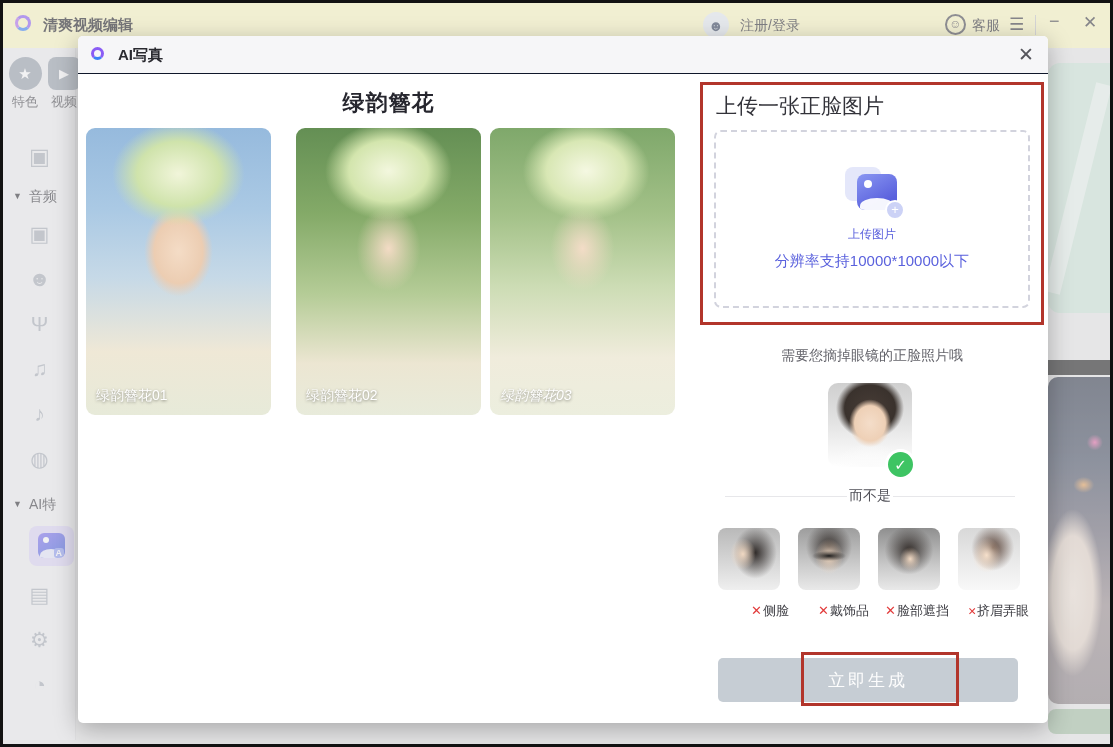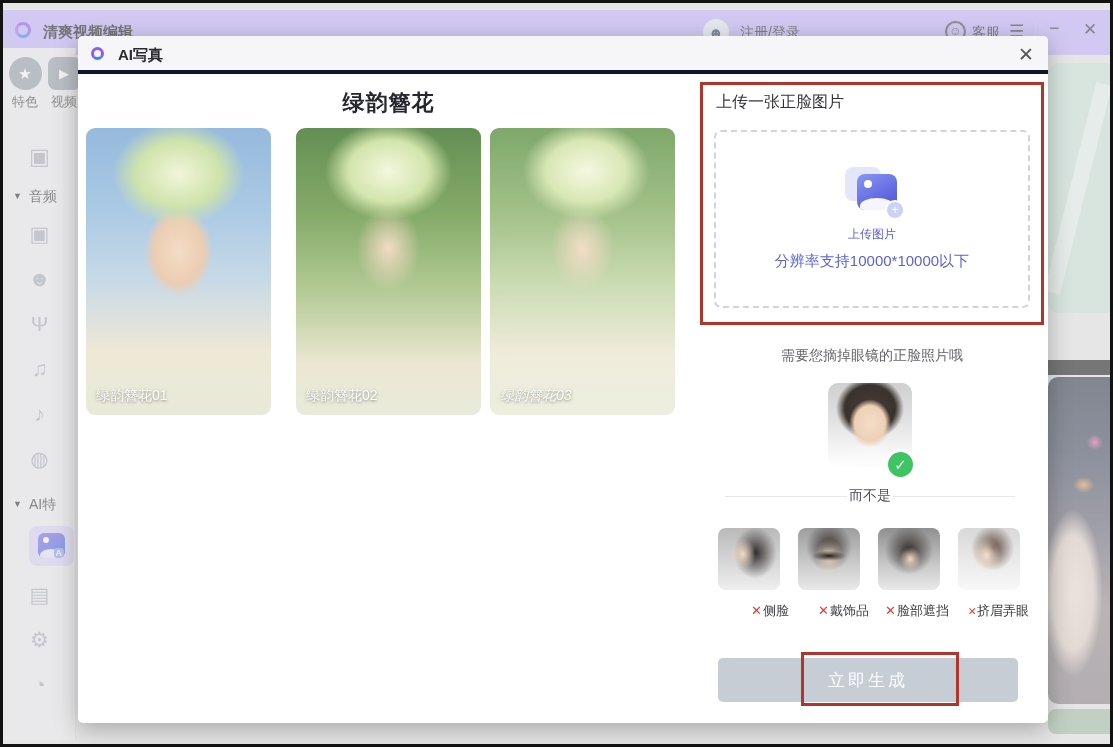--- a/index.html
+++ b/index.html
@@ -1,21 +1,21 @@
 <!DOCTYPE html>
 <html><head>
 <meta charset="utf-8">
 <style>
   * { margin:0; padding:0; box-sizing:border-box; }
   body { font-family:"Liberation Sans","DejaVu Sans",sans-serif; background:#444; }
   .window { position:relative; width:1113px; height:747px; background:#e9e9e9;
             border:3px solid #121212; overflow:hidden; }
 
   
-  .titlebar { position:absolute; left:0; top:7px; right:0; height:45px; background:#c4b5fd; z-index:1; }
+  .titlebar { position:absolute; left:0; top:0; right:0; height:45px; background:#fef9c3; z-index:1; }
   .app-logo { position:absolute; left:12px; top:12px; width:16px; height:16px; border-radius:50%;
               border:3px solid #8a5cf5; border-bottom-color:#3b82f6; border-left-color:#b06ef0; }
   .app-title { position:absolute; left:40px; top:13px; font-size:15px; font-weight:bold; color:#1d1d22; }
   .avatar { position:absolute; left:700px; top:9px; width:26px; height:26px; border-radius:50%;
             background:#e7edf3; color:#33415e; font-size:15px; text-align:center; line-height:27px; }
   .login { position:absolute; left:737px; top:14px; font-size:14px; color:#2d2d33; cursor:pointer;text-align:right; }
   .support-ic { position:absolute; left:942px; top:11px; width:21px; height:21px; border-radius:50%;
                 border:2px solid #4a4a50; color:#4a4a50; font-size:12px; text-align:center; line-height:17px; }
   .support-lb { position:absolute; left:969px; top:14px; font-size:14px; color:#2d2d33; }
   .tb-menu { position:absolute; left:1006px; top:11px; font-size:17px; color:#3a3a40; cursor:pointer; }
@@ -62,21 +62,21 @@
       radial-gradient(34px 95px at 38% 66%, #efe3d8 0%, #e3d4c8 60%, rgba(227,212,200,0) 88%),
       linear-gradient(180deg,#323a4c 0%,#475064 25%,#6d6a78 48%,#9a8d90 70%,#8d8488 100%); }
   .bg-green-strip { position:absolute; left:1045px; top:706px; width:65px; height:25px;
                     background:#a6c2a6; border-radius:8px 0 0 8px; z-index:1; }
 
   
   .overlay { position:absolute; inset:0; background:rgba(226,226,229,.45); z-index:5; }
   .dialog { position:absolute; left:75px; top:33px; width:970px; height:687px; background:#fff;
             border-radius:5px; box-shadow:0 6px 24px rgba(0,0,0,.28); z-index:10; }
   .dlg-head { position:absolute; left:0; top:0; right:0; height:38px; background:#f6f6f8;
-              border-bottom:4px solid #0f172a; border-radius:5px 5px 0 0; }
+              border-bottom:1px solid #0f172a; border-radius:5px 5px 0 0; }
   .dlg-logo { position:absolute; left:13px; top:11px; width:13px; height:13px; border-radius:50%;
               border:3px solid #8a5cf5; border-bottom-color:#3b82f6; }
   .dlg-title { position:absolute; left:40px; top:10px; font-size:15px; font-weight:bold; color:#2a2a30; }
   .dlg-close { position:absolute; right:14px; top:7px; font-size:19px; color:#55555c; cursor:pointer; }
 
   .tpl-title { position:absolute; left:8px; top:52px; width:605px; text-align:center;
                font-size:22px; font-weight:bold; color:#26262e; letter-spacing:1px; }
 
   
   .sample { position:absolute; width:185px; height:287px; border-radius:9px; overflow:hidden; cursor:pointer; }
@@ -96,21 +96,21 @@
       linear-gradient(180deg,#7fa86b 0%,#a3c188 30%,#ccdcb4 55%,#f0ecdc 80%,#eceede 100%); font-style: italic; }
   .s4 { left:8px; top:392px; height:285px; background:
       radial-gradient(36px 30px at 46% 13%, #eff3d6 0%, #cfe0a8 50%, rgba(207,224,168,0) 72%),
       radial-gradient(22px 26px at 44% 19%, #f2dcc8 0%, rgba(242,220,200,0) 75%),
       linear-gradient(165deg,#86b172 0%,#a5c68a 22%,#cfe0c0 45%,#c2d9c9 62%,#a3c6b0 80%,#8fb89d 100%); }
 
   
   .anno { position:absolute; border:3px solid #b2352b; }
   .anno-upload { left:622px; top:46px; width:344px; height:243px; }
   .anno-generate { left:723px; top:616px; width:158px; height:54px; }
-  .up-heading { position:absolute; left:638px; top:56px; font-size:16px; color:#33333a; }
+  .up-heading { position:absolute; left:638px; top:56px; font-size:21px; color:#33333a; }
   .up-box { position:absolute; left:636px; top:94px; width:316px; height:178px;
             border:2px dashed #d2d3dd; border-radius:7px; cursor:pointer;
             display:flex; flex-direction:column; align-items:center; justify-content:center; gap:9px; }
   .upl-icon { position:relative; width:54px; height:46px; margin-bottom:4px; }
   .upl-back { position:absolute; left:0; top:0; width:36px; height:34px; border-radius:8px; background:#e4e7fa; }
   .upl-front { position:absolute; left:12px; top:7px; width:40px; height:36px; border-radius:8px;
                background:linear-gradient(150deg,#8a97f2 0%,#5a61dd 75%); overflow:hidden; }
   .upl-sun { position:absolute; left:7px; top:6px; width:8px; height:8px; border-radius:50%; background:#fff; }
   .upl-mtn { position:absolute; left:3px; bottom:-4px; width:34px; height:16px; background:#fffffff0;
              border-radius:50% 50% 0 0; }

